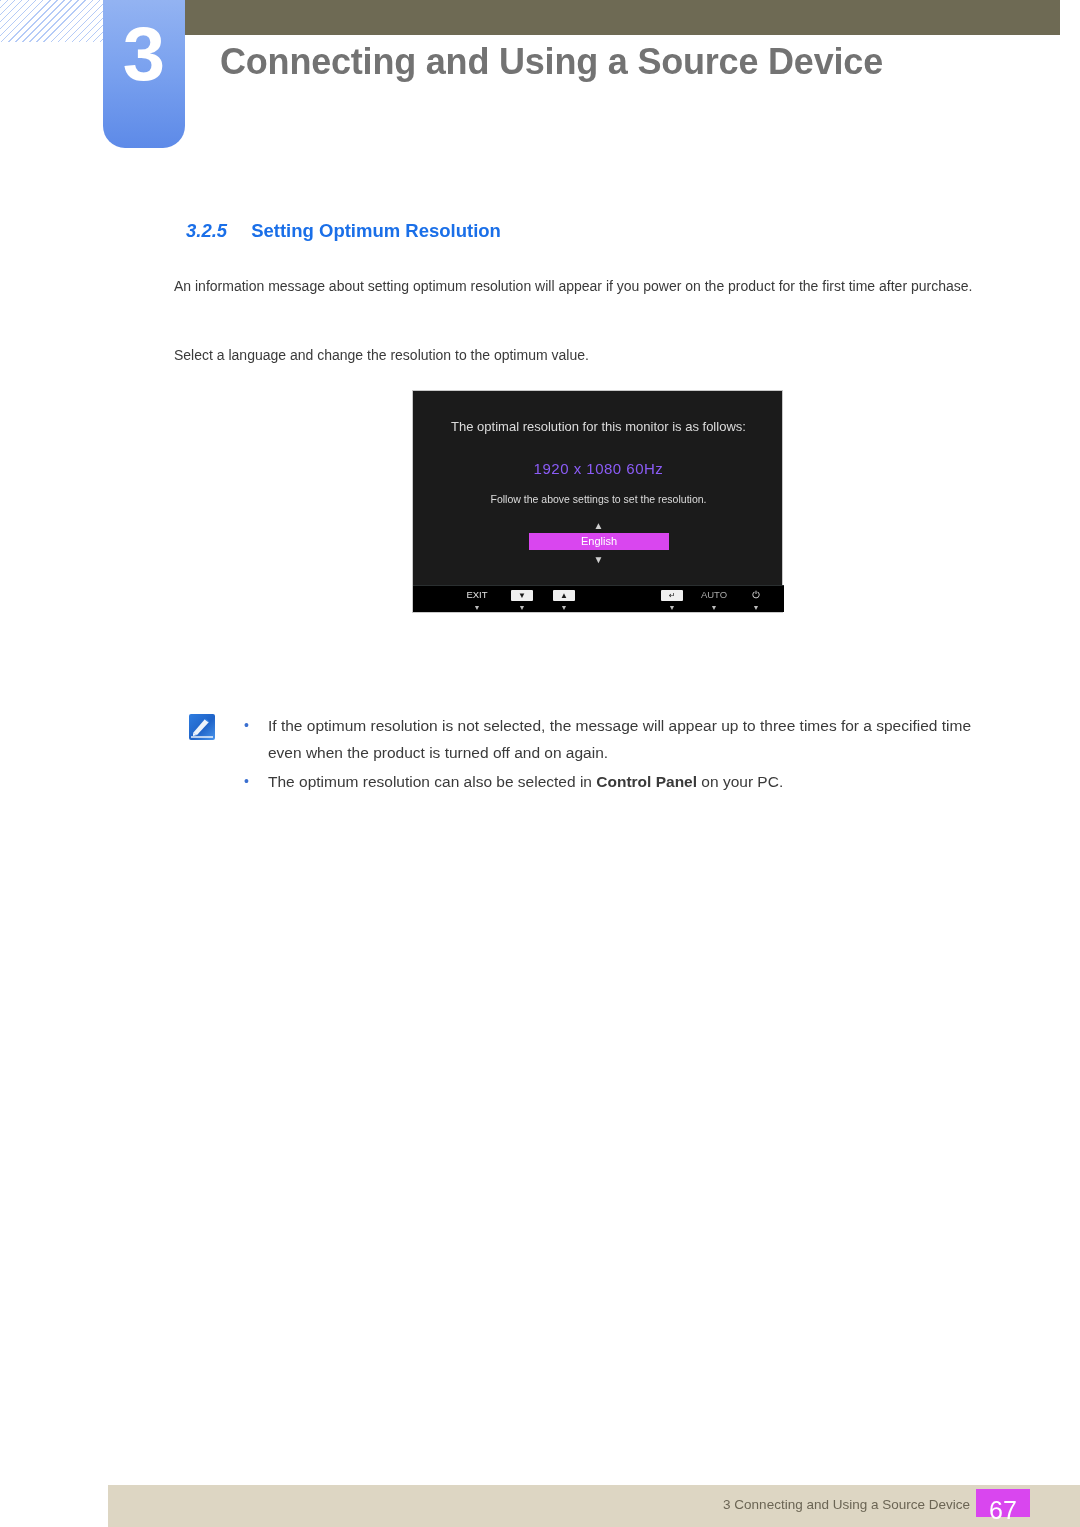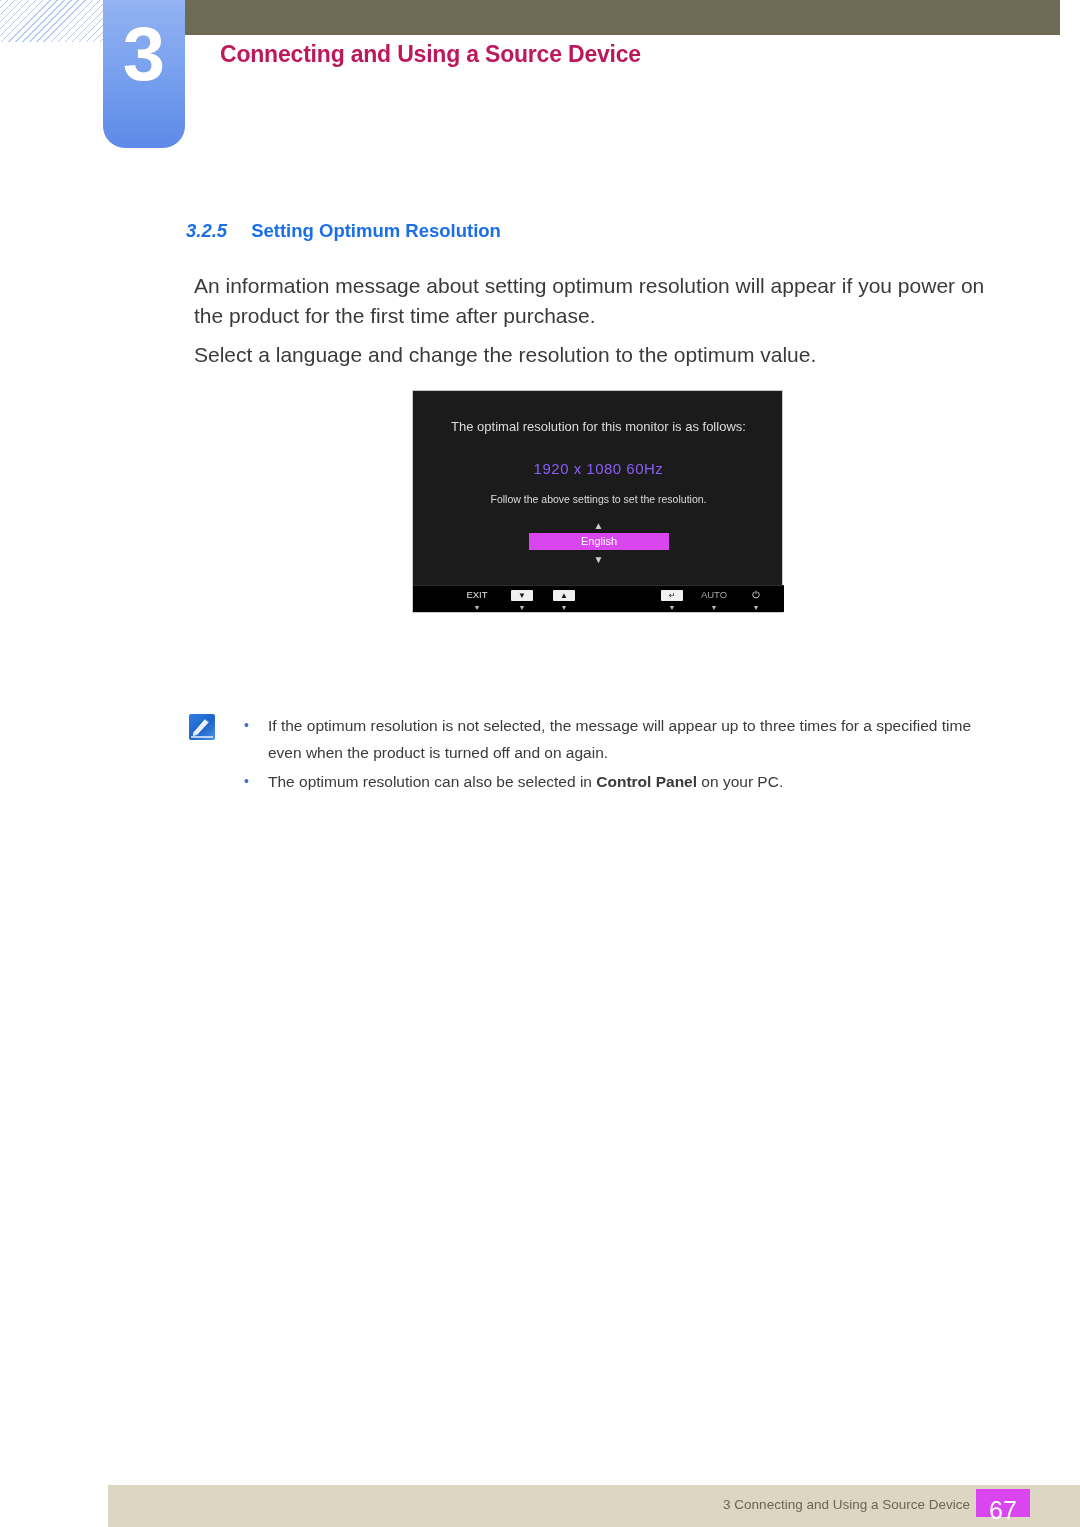--- a/index.html
+++ b/index.html
@@ -57,43 +57,43 @@
     line-height: 76px;
     font-weight: bold;
     color: #ffffff;
     font-family: "Liberation Sans", sans-serif;
   }
 
   
   .chapter-title {
     position: absolute;
     left: 220px; top: 41px;
-    font-size: 23px;
+    font-size: 36px;
     font-weight: bold;
-    color: #be185d;
+    color: #737373;
     letter-spacing: -0.2px;
     white-space: nowrap;
   }
 
   
   .section-heading {
     position: absolute;
     left: 186px; top: 220px;
     font-size: 18.5px;
     font-weight: bold;
     color: #1a6fe8;
     white-space: nowrap;
   }
   .section-heading .num { margin-right: 24px; font-style: italic; }
 
   
   .para {
     position: absolute;
-    left: 194px;
-    font-size: 21px;
+    left: 174px;
+    font-size: 14px;
     color: #3a3a3a;
     line-height: 30px;
     width: 815px;
   }
   .para-1 { top: 271px; }
   .para-2 { top: 340px; }
 
   
   .osd {
     position: absolute;

